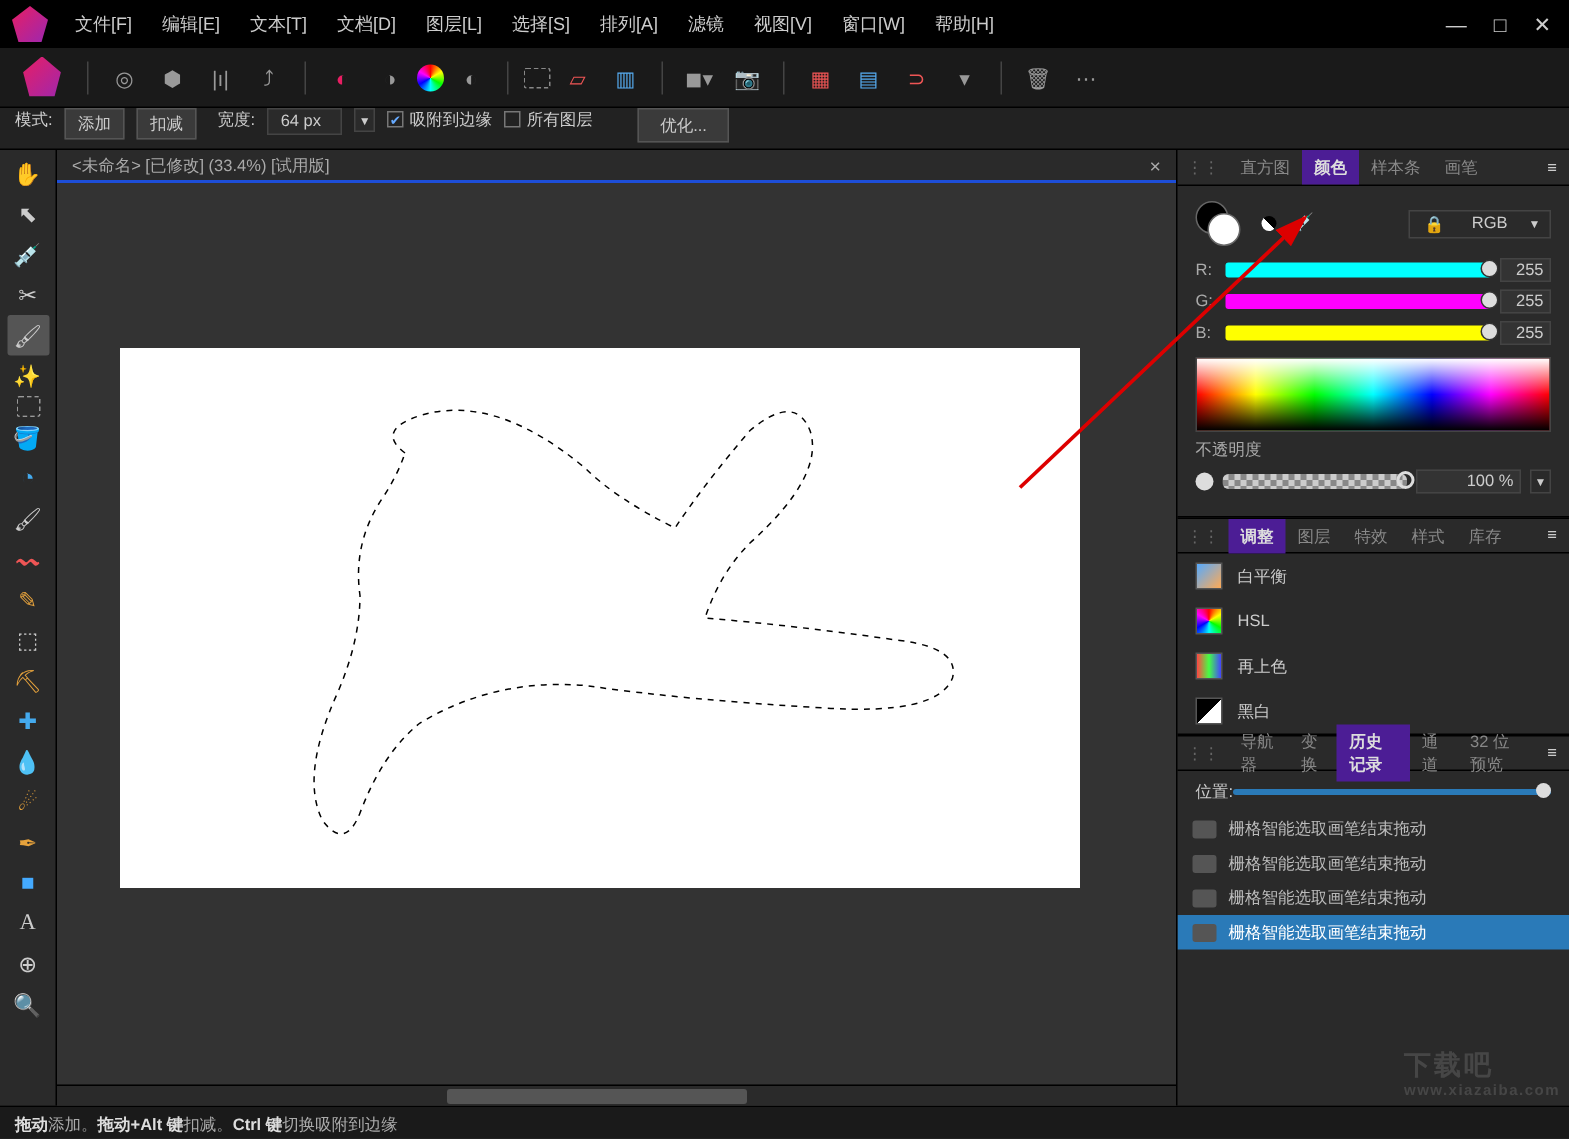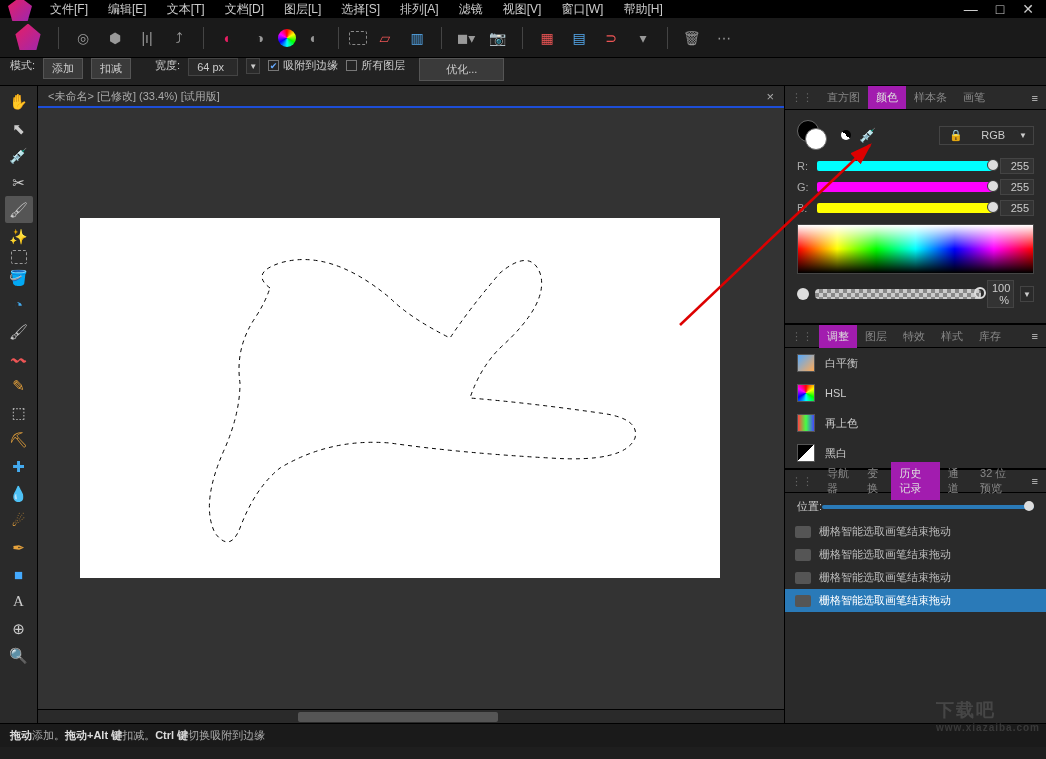--- a/index.html
+++ b/index.html
@@ -1,17 +1,17 @@
 <!DOCTYPE html>
 <html><head>
 <meta charset="utf-8">
 <style>
 * { margin:0; padding:0; box-sizing:border-box; font-family:"Microsoft YaHei",Arial,sans-serif; user-select:none; }
 body { background:#1e1e1e; color:#ccc; width:1046px; height:759px; overflow:hidden; font-size:12px; position:relative; }
-.titlebar { height:18px; display:flex; align-items:center; background:#000; }
+.titlebar { height:32px; display:flex; align-items:center; background:#000; }
 .logo { width:24px; height:24px; margin:0 8px; background:linear-gradient(135deg,#e91e63,#9c27b0); clip-path:polygon(50% 0,100% 38%,82% 100%,18% 100%,0 38%); }
 .menu { display:flex; gap:0; }
 .menu-item { padding:6px 10px; font-size:12px; cursor:pointer; }
 .win-controls { margin-left:auto; display:flex; gap:18px; padding-right:12px; font-size:14px; }
 .win-btn { cursor:pointer; }
 .toolbar { height:40px; background:#1a1a1a; display:flex; align-items:center; padding:0 8px; gap:4px; border-bottom:1px solid #000; }
 .tbtn { width:28px; height:28px; display:flex; align-items:center; justify-content:center; border-radius:2px; cursor:pointer; font-size:14px; color:#999; }
 .tbtn.pink { background:linear-gradient(135deg,#e91e63,#9c27b0); clip-path:polygon(50% 0,95% 38%,80% 95%,20% 95%,5% 38%); margin:0 6px; }
 .tdiv { width:1px; height:22px; background:#444; margin:0 6px; }
 .optbar { height:28px; background:#222; display:flex; align-items:flex-start; padding:0 10px; gap:8px; font-size:11px; border-bottom:1px solid #000; }
@@ -28,21 +28,21 @@
 .doctab { height:22px; background:#2a2a2a; display:flex; align-items:center; padding:0 10px; font-size:11px; color:#aaa; border-bottom:2px solid #1d4ed8; }
 .doctab .close { margin-left:auto; cursor:pointer; font-size:13px; }
 .canvas-area { flex:1; background:#333; position:relative; overflow:hidden; }
 .canvas { position:absolute; left:42px; top:110px; width:640px; height:360px; background:#fff; }
 .selection-path { position:absolute; inset:0; }
 .scrollbar-h { height:14px; background:#2a2a2a; border-top:1px solid #000; position:relative; }
 .scroll-thumb { position:absolute; left:260px; top:2px; width:200px; height:10px; background:#555; border-radius:2px; }
 .right { width:262px; background:#2a2a2a; display:flex; flex-direction:column; border-left:1px solid #000; }
 .panel-tabs { height:24px; display:flex; align-items:center; border-bottom:1px solid #000; font-size:11px; }
 .ptab { padding:4px 8px; cursor:pointer; color:#888; }
-.ptab.active { color:#ddd; background:#a21caf; }
+.ptab.active { color:#ddd; background:#4c1d95;font-weight:bold; }
 .panel-menu { margin-left:auto; padding:0 8px; cursor:pointer; }
 .color-panel { padding:10px 12px; border-bottom:1px solid #000; }
 .swatches { display:flex; align-items:center; gap:8px; margin-bottom:8px; }
 .swatch-pair { position:relative; width:36px; height:30px; }
 .swatch-back { position:absolute; top:0; left:0; width:22px; height:22px; border-radius:50%; background:#000; border:1px solid #666; }
 .swatch-front { position:absolute; bottom:0; right:6px; width:22px; height:22px; border-radius:50%; background:#fff; border:1px solid #666; }
 .swatchmini { width:10px; height:10px; border-radius:50%; background:linear-gradient(45deg,#fff 50%,#000 50%); }
 .eyedrop { font-size:14px; }
 .mode-select { margin-left:auto; padding:2px 6px; background:#2a2a2a; border:1px solid #444; font-size:11px; display:flex; align-items:center; gap:14px; }
 .slider-row { display:flex; align-items:center; gap:6px; margin:5px 0; font-size:11px; }
@@ -126,32 +126,32 @@
   <div class="tbtn">▾</div>
   <div class="tdiv"></div>
   <div class="tbtn">🗑</div>
   <div class="tbtn">⋯</div>
 </div>
 
 <div class="optbar">
   <span>模式:</span>
   <span class="optbtn">添加</span>
   <span class="optbtn">扣减</span>
-  <span style="margin-left:16px">宽度:</span>
+  <span style="margin-left:6px">宽度:</span>
   <span class="optval">64 px</span>
   <span class="dropdown-arrow">▼</span>
   <label class="checkbox">
       <span class="cb">✔</span>
       <span>吸附到边缘</span>
     </label>
   <label class="checkbox">
       <span class="cb"></span>
       <span>所有图层</span>
     </label>
-  <span class="optbtn" style="margin-left:6px;padding:3px 26px">优化...</span>
+  <span class="optbtn" style="margin-left:22px;padding:3px 14px">优化...</span>
 </div>
 
 <div class="main">
 
   <div class="tools">
     <div class="tool" style="color:#e6a23c">✋</div>
     <div class="tool">⬉</div>
     <div class="tool">💉</div>
     <div class="tool">✂</div>
     <div class="tool active">🖌</div>
@@ -229,26 +229,27 @@
         <span class="slider-val">255</span>
       </div>
       <div class="slider-row">
         <span class="slider-label">B:</span>
         <div class="slider-track grad-b">
             <div class="slider-handle"></div>
           </div>
         <span class="slider-val">255</span>
       </div>
       <div class="spectrum"></div>
+      <div style="font-size:11px;color:#aaa">不透明度</div>
       <div class="slider-row opacity-row">
         <div style="width:12px;height:12px;border-radius:50%;background:#ddd"></div>
         <div class="opacity-track">
             <div style="position:absolute;right:-5px;top:-2px;width:12px;height:12px;border-radius:50%;border:2px solid #ddd"></div>
           </div>
-        <span class="slider-val" style="width:27px">100 %</span>
+        <span class="slider-val" style="width:70px">100 %</span>
         <span class="dropdown-arrow">▼</span>
       </div>
     </div>
 
     <div class="panel-tabs2">
       <span style="padding:0 6px;color:#666">⋮⋮</span>
       <span class="ptab active">调整</span>
       <span class="ptab">图层</span>
       <span class="ptab">特效</span>
       <span class="ptab">样式</span>

